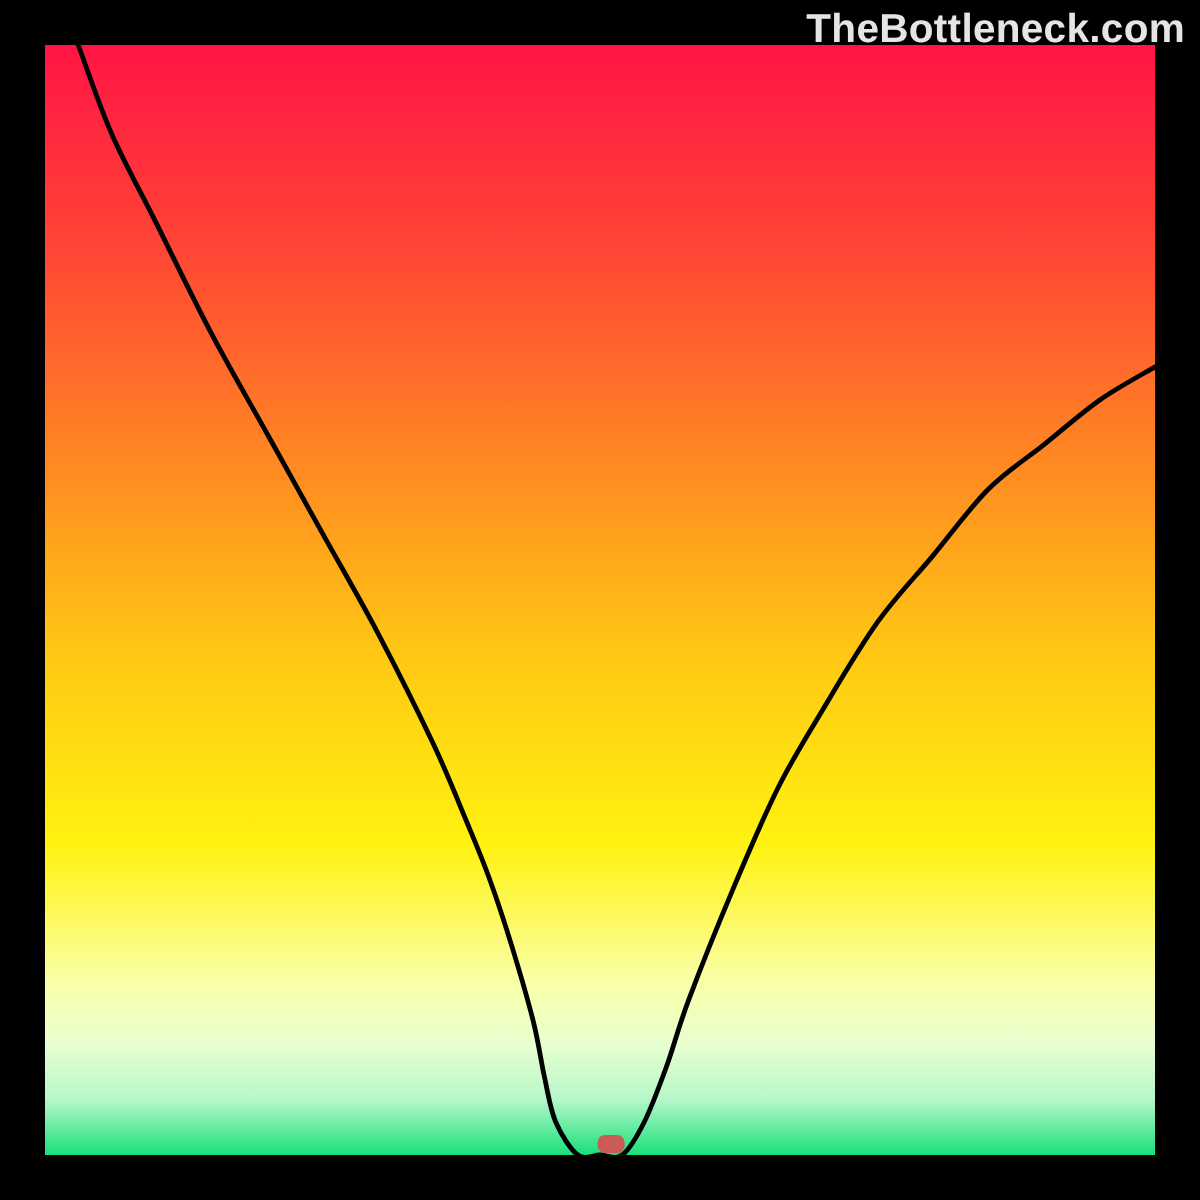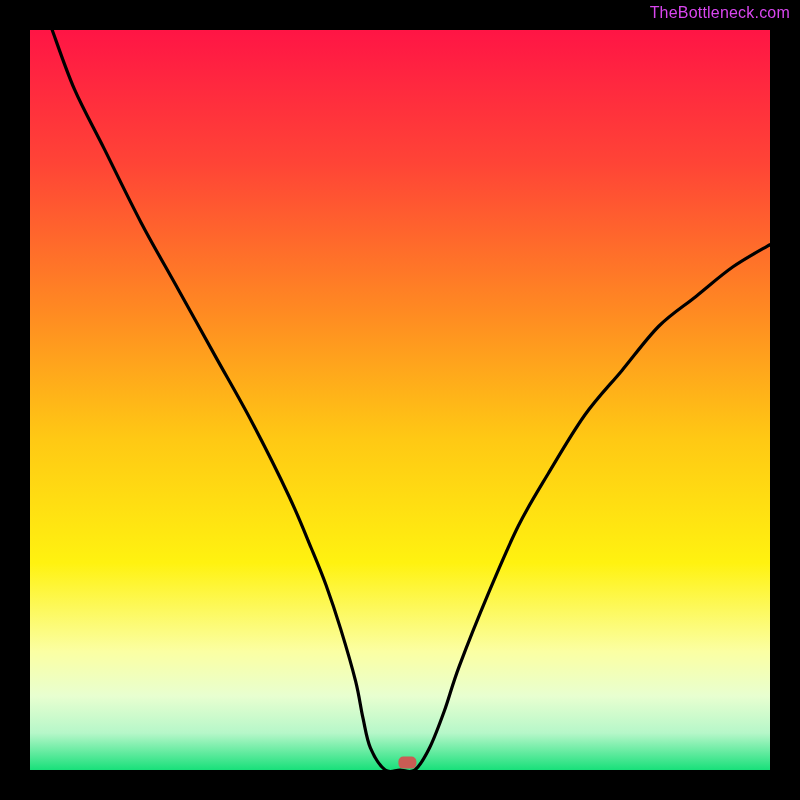--- a/index.html
+++ b/index.html
@@ -14,23 +14,23 @@
   .frame {
     position: relative;
     width: 800px;
     height: 800px;
     background: #000;
   }
   .watermark {
     position: absolute;
     top: 4px;
     right: 10px;
-    font-size: 16px;
-    font-weight: 400;
-    color: #d946ef;
+    font-size: 27px;
+    font-weight: 700;
+    color: #e5e5e5;
     letter-spacing: 0.2px;
     z-index: 5;
   }
   svg.plot {
     position: absolute;
     left: 0;
     top: 0;
   }
 </style>
 </head>

